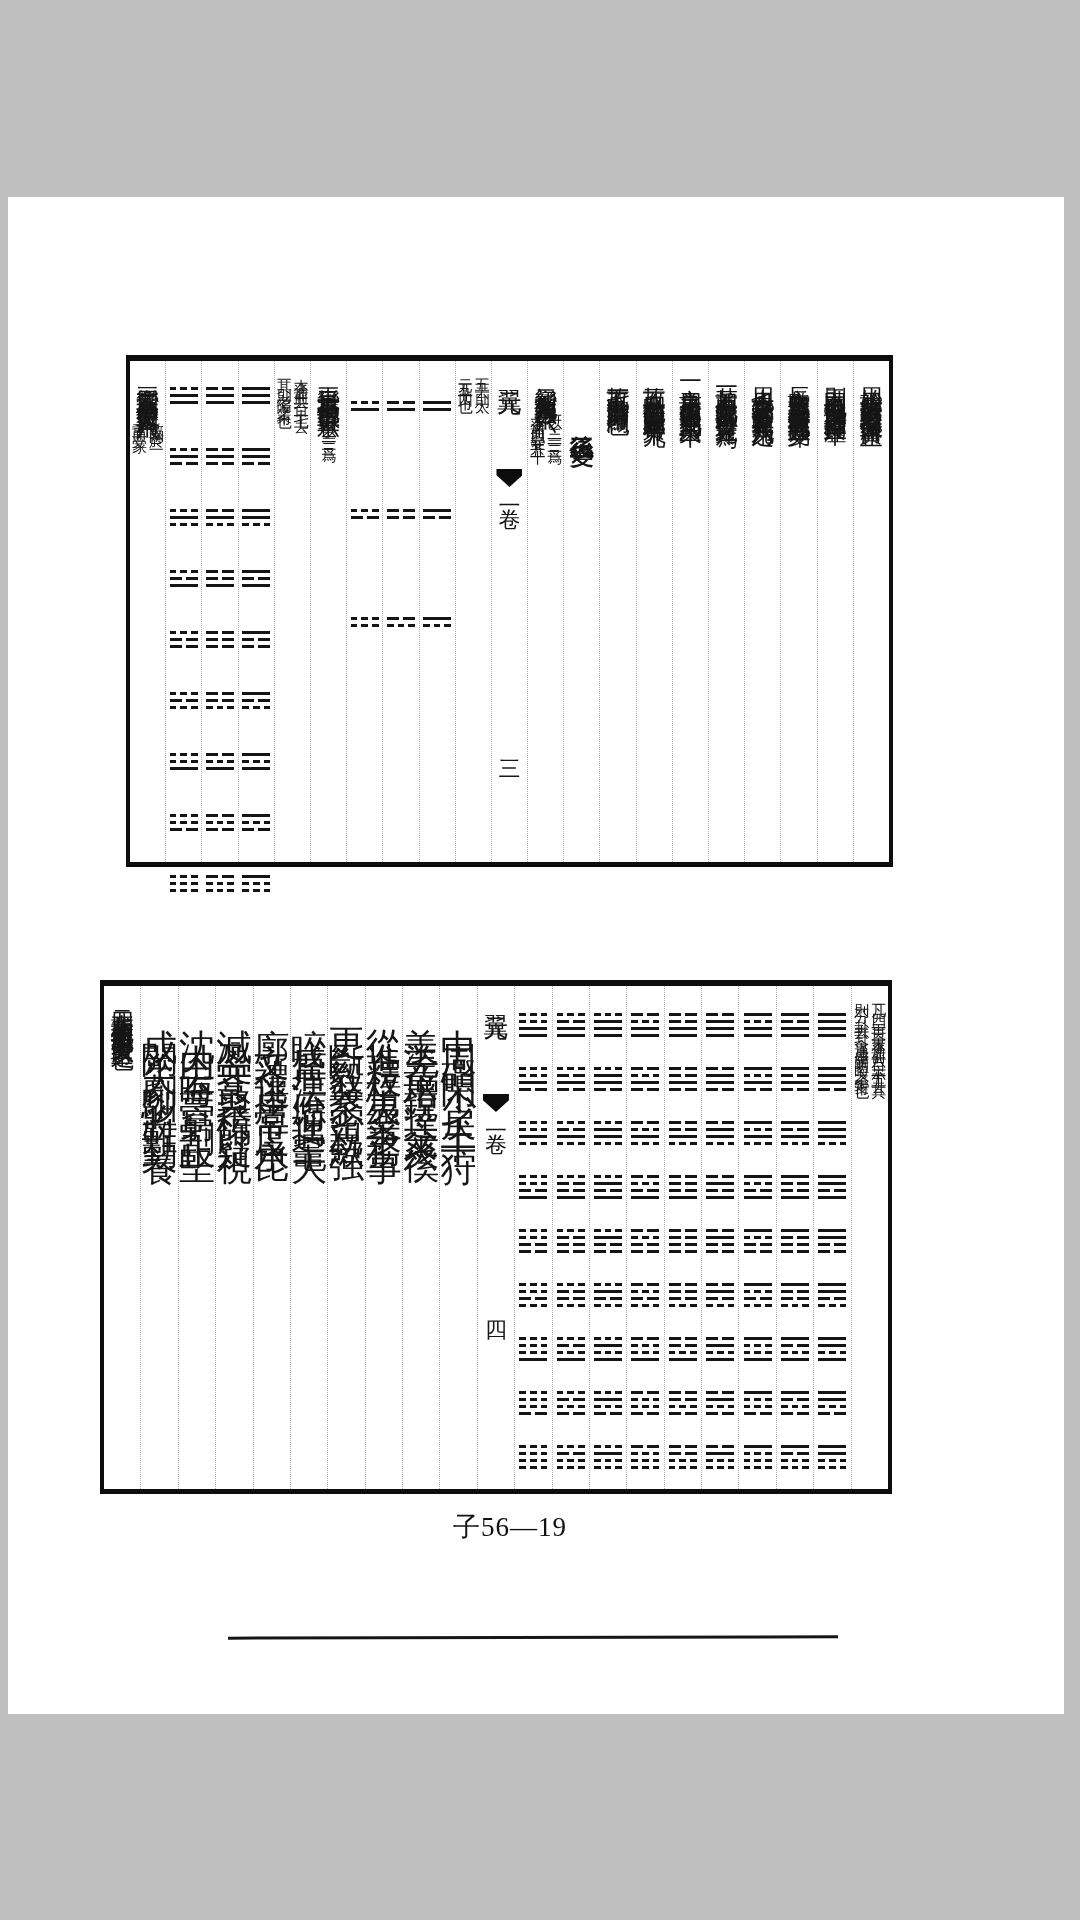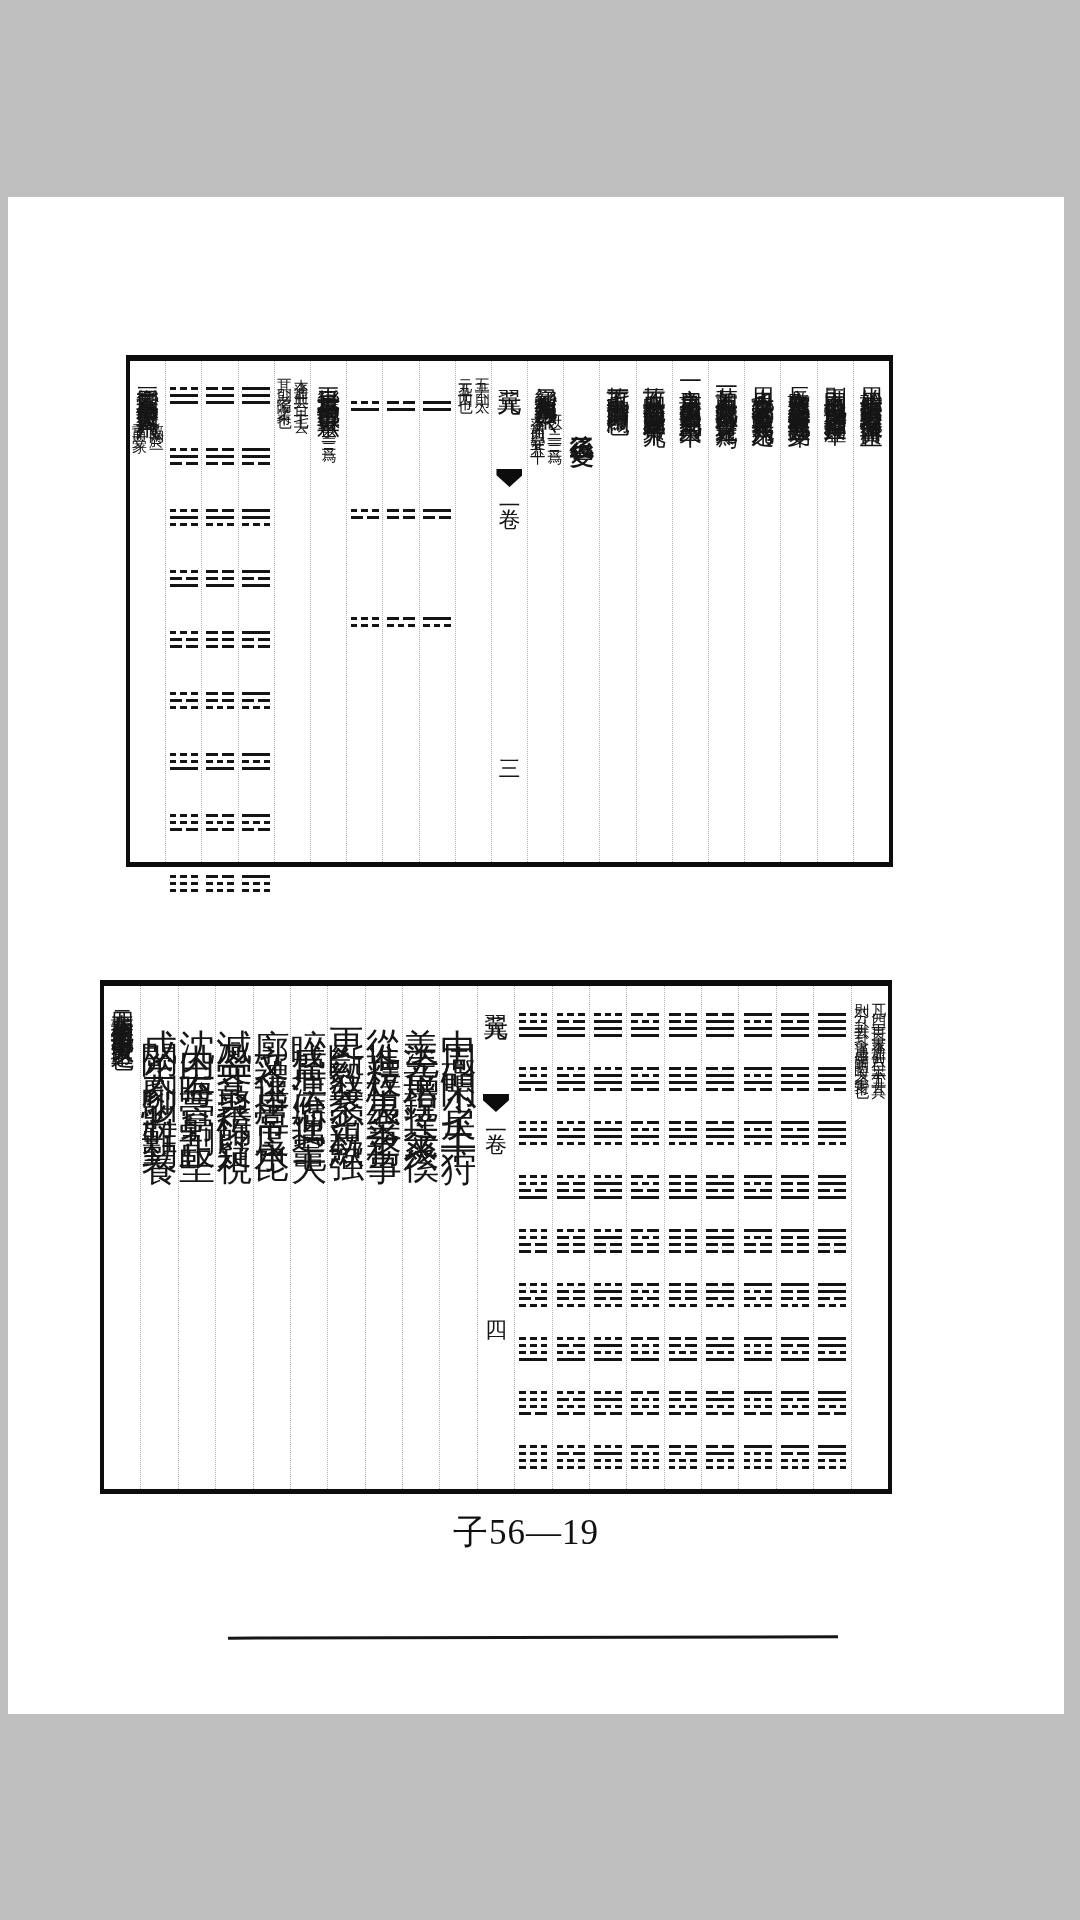--- a/index.html
+++ b/index.html
@@ -54,21 +54,21 @@
   .banxin .title{position:absolute;top:8px;font-size:25px;letter-spacing:3px;}
   .fishtail{
     position:absolute;top:108px;width:26px;height:18px;background:#0c0c0c;
     clip-path:polygon(0 0,100% 0,100% 35%,50% 100%,0 35%);
   }
   .banxin .juan{position:absolute;top:130px;font-size:22px;letter-spacing:3px;}
   .banxin .pagenum{position:absolute;font-size:22px;}
   .caption{
     position:absolute;color:#111;
     font-family:"Liberation Serif","DejaVu Serif",serif;
-    font-size:35px;letter-spacing:1px;
+    font-size:27px;letter-spacing:1px;
   }
   .bottom-rule{
     position:absolute;background:#161616;transform:rotate(-0.12deg);
   }
 </style>
 </head>
 <body>
 
 <div class="paper">
   <div id="top-block" class="block" style="left:118px;top:158px;width:767px;height:512px;">

